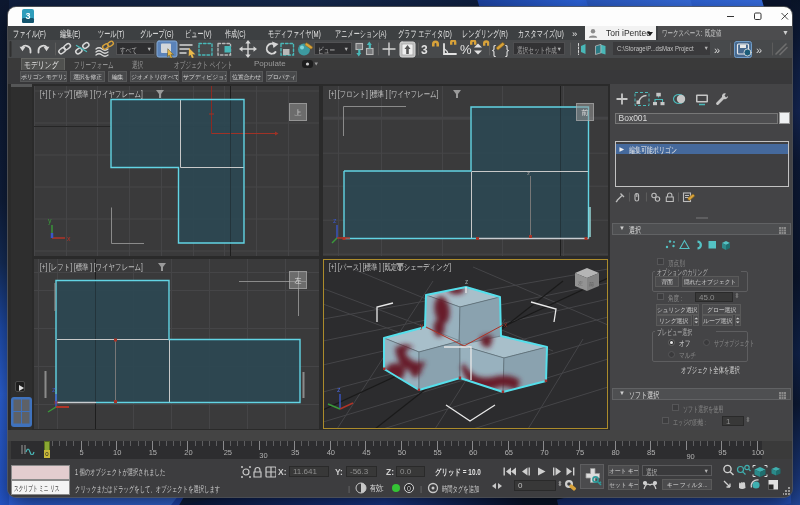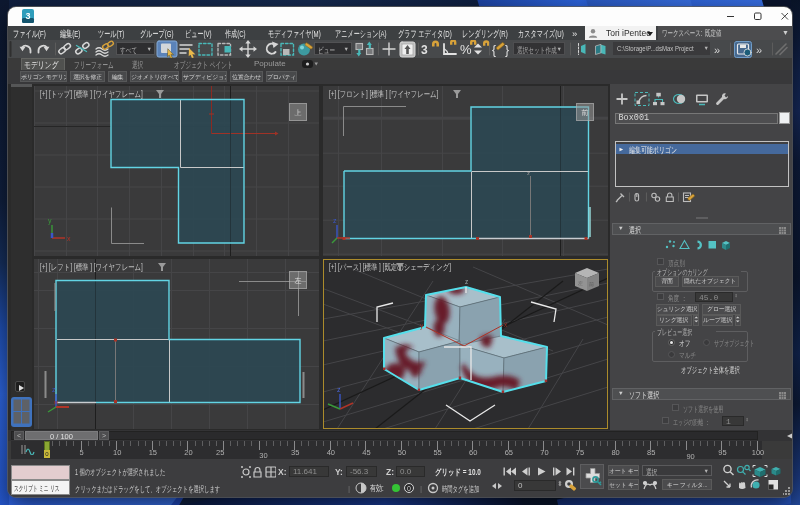--- a/index.html
+++ b/index.html
@@ -24,21 +24,21 @@
 #rtabs{position:absolute;left:0;top:51px;width:784px;height:12px;background:#3a3a3a;color:#9b9b9b;font-size:9px;}
 #rtabs span{position:absolute;top:1px;}
 #rbtns{position:absolute;left:0;top:63px;width:784px;height:14px;background:#38383a;}
 .rbtn{position:absolute;top:1px;height:11px;background:#48494b;border:1px solid #575859;color:#d6d6d6;font-size:6px;letter-spacing:-0.3px;line-height:10px;text-align:center;padding:0;overflow:hidden;white-space:nowrap;}
 
 #main{position:absolute;left:0;top:77px;width:784px;height:346px;background:#2a2a2a;}
 #tabstrip{position:absolute;left:3px;top:0px;width:21px;height:346px;background:#2e2e2e;}
 .vplabel{position:absolute;left:6px;top:3px;font-size:8.5px;color:#c9c9c9;white-space:nowrap;}
 .vcube{position:absolute;width:18px;height:18px;background:rgba(150,150,150,.55);border:1px solid rgba(190,190,190,.5);color:#ddd;font-size:7px;text-align:center;line-height:18px;}
 
-#cpanel{position:absolute;left:602px;top:0px;width:182px;height:346px;background:#444446;font-family:Liberation Mono, monospace;}
+#cpanel{position:absolute;left:602px;top:0px;width:182px;height:346px;background:#444446;}
 
 #tslider{position:absolute;left:0;top:423px;width:784px;height:11px;background:#333335;}
 #ruler{position:absolute;left:0;top:434px;width:784px;height:18px;background:#3a3a3a;}
 .sbtn{position:absolute;background:#4b4b4d;border:1px solid #5a5a5a;color:#cfcfcf;font-size:6px;letter-spacing:-0.3px;text-align:center;overflow:hidden;white-space:nowrap;}
 .field{position:absolute;background:#383838;border:1px solid #2a2a2a;color:#8f8f8f;font-size:8px;padding-left:3px;}
 </style>
 </head>
 <body>
 <div id="wall">
   <div class="streak" style="left:-170px;top:300px;width:300px;height:500px;background:linear-gradient(100deg,#1d43c0,#2f6ae8 45%,#1a3db4);transform:rotate(30deg);"></div>
@@ -589,40 +589,31 @@
           </svg>
       </div>
       <div class="abs" style="left:62px;top:320px;width:7px;height:7px;background:#3d3d3f;border:1px solid #565658"></div>
       <span class="abs jx62" style="left:73px;top:320px;font-size:8px;color:#8a8a8a">ソフト選択を使用</span>
       <div class="abs" style="left:52px;top:333px;width:7px;height:7px;background:#3d3d3f;border:1px solid #565658"></div>
       <span class="abs jx62" style="left:63px;top:333px;font-size:8px;color:#8a8a8a">エッジの距離 :</span>
       <div class="field" style="left:112px;top:332px;width:22px;height:10px">1</div>
       <span class="abs" style="left:135px;top:332px;font-size:7px;color:#777">⬍</span>
     </div>
   </div>
-  <div id="tslider">
-    <div class="abs" style="left:3px;top:1px;width:747px;height:9px;background:#2a2a2c;border:1px solid #222;"></div>
-    <div class="abs" style="left:6px;top:1px;width:10px;height:9px;background:#4e4e50;color:#bbb;font-size:7px;text-align:center;line-height:8px;border:1px solid #5c5c5e">&lt;</div>
-    <div class="abs" style="left:17px;top:1px;width:73px;height:9px;background:#6e6e70;color:#e2e2e2;font-size:7.5px;text-align:center;line-height:9px;border:1px solid #7c7c7e">0 / 100</div>
-    <div class="abs" style="left:91px;top:1px;width:10px;height:9px;background:#4e4e50;color:#bbb;font-size:7px;text-align:center;line-height:8px;border:1px solid #5c5c5e">&gt;</div>
-    <svg class="abs" style="left:779px;top:3px" width="6" height="6">
-        <polygon points="6,0 6,6 0,3" fill="#cccccc"></polygon>
-      </svg>
-  </div>
   <div id="ruler">
     <div class="abs" style="left:3px;top:0;width:751px;height:18px;background:#2d2d2f;"></div>
     <div class="abs" style="left:37px;top:0;width:717px;height:5px;background:repeating-linear-gradient(to right,#5e5e60 0 1px,transparent 1px 7.12px);"></div>
     <div class="abs" style="left:37px;top:0;width:717px;height:9px;background:repeating-linear-gradient(to right,#8a8a8c 0 1px,transparent 1px 35.6px);"></div>
     <div id="rulnums" style="position:absolute;left:0;top:7px;width:760px;height:9px;font-size:7.5px;color:#b2b2b2;">
         <span style="position:absolute;left:30.0px;top:0;width:16px;text-align:center">0</span>
         <span style="position:absolute;left:65.6px;top:0;width:16px;text-align:center">5</span>
         <span style="position:absolute;left:101.2px;top:0;width:16px;text-align:center">10</span>
         <span style="position:absolute;left:136.8px;top:0;width:16px;text-align:center">15</span>
         <span style="position:absolute;left:172.4px;top:0;width:16px;text-align:center">20</span>
-        <span style="position:absolute;left:208.0px;top:0;width:16px;text-align:left">25</span>
+        <span style="position:absolute;left:208.0px;top:0;width:16px;text-align:right">25</span>
         <span style="position:absolute;left:243.6px;top:3px;width:16px;text-align:right">30</span>
         <span style="position:absolute;left:279.2px;top:0;width:16px;text-align:center">35</span>
         <span style="position:absolute;left:314.8px;top:0;width:16px;text-align:center">40</span>
         <span style="position:absolute;left:350.4px;top:0;width:16px;text-align:center">45</span>
         <span style="position:absolute;left:386.0px;top:0;width:16px;text-align:center">50</span>
         <span style="position:absolute;left:421.6px;top:0;width:16px;text-align:center">55</span>
         <span style="position:absolute;left:457.2px;top:0;width:16px;text-align:center">60</span>
         <span style="position:absolute;left:492.8px;top:0;width:16px;text-align:center">65</span>
         <span style="position:absolute;left:528.4px;top:0;width:16px;text-align:center">70</span>
         <span style="position:absolute;left:564.0px;top:0;width:16px;text-align:center">75</span>

